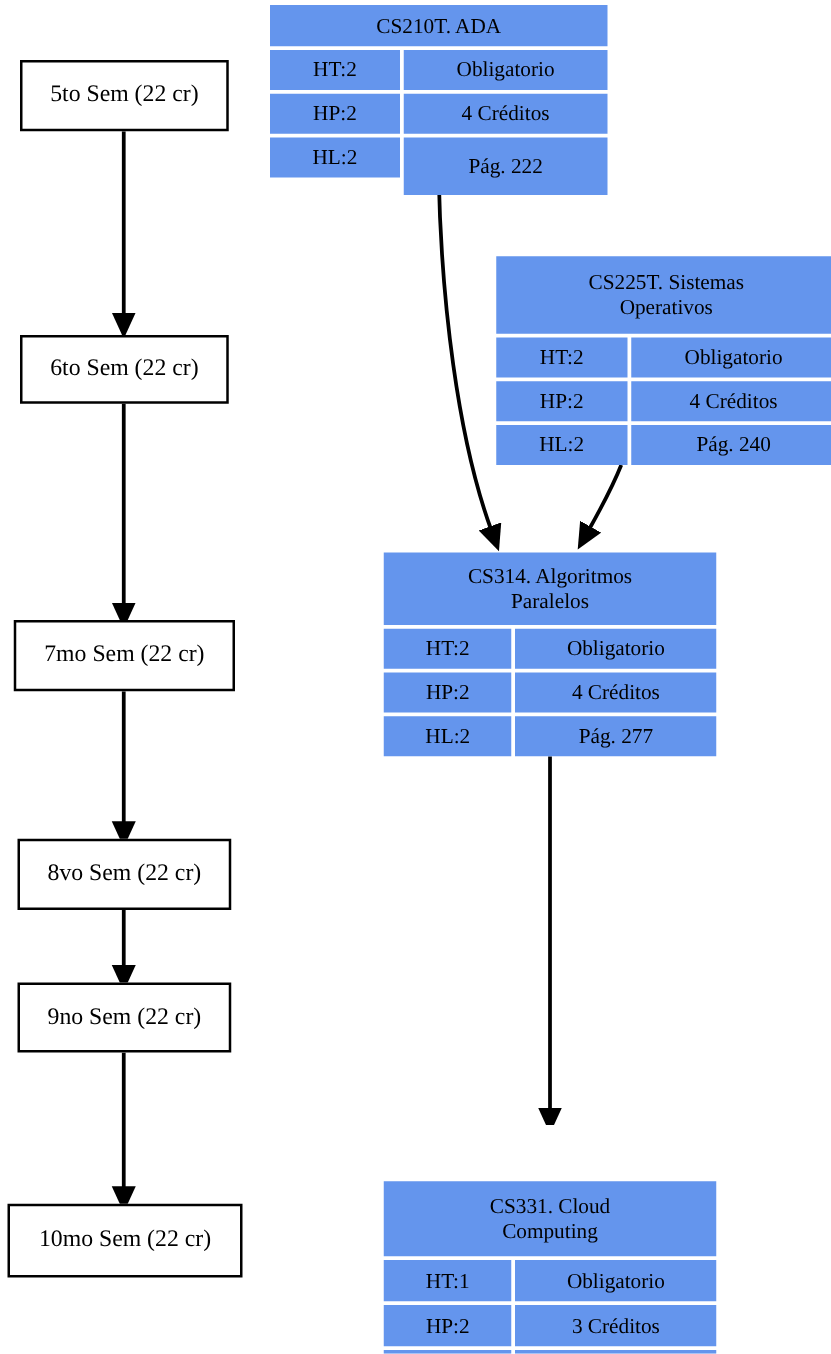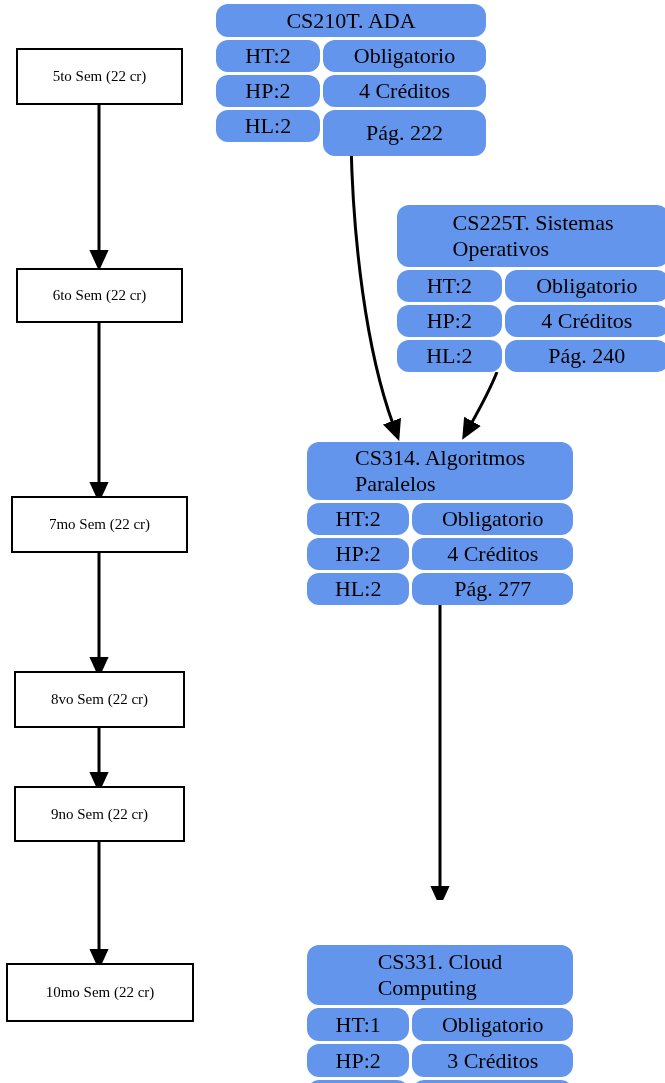--- a/index.html
+++ b/index.html
@@ -29,50 +29,49 @@
 
   
   .sem-node {
     position: absolute;
     box-sizing: border-box;
     background: #ffffff;
     border: 2px solid #000000;
     display: flex;
     align-items: center;
     justify-content: center;
-    font-size: 15px;
+    font-size: 19px;
     color: #000000;
     line-height: 1.1;
     white-space: nowrap;
   }
 
   
   .course-table {
     position: absolute;
     box-sizing: border-box;
     border-collapse: separate;
     border-spacing: 0;
     background: #ffffff;
   }
   .course-table .ct-row {
     display: flex;
     width: 100%;
   }
   .course-table .ct-cell {
     background: #6495ed;
     color: #000000;
-    font-size: 22px;
+    font-size: 17px;
     line-height: 1.16;
-    text-align: left;
+    text-align: center;
     box-sizing: border-box;
     display: flex;
     align-items: center;
     justify-content: center;
     padding: 0 2px;
-    border-radius: 12px;
   }
   .course-table .ct-title {
     width: 100%;
     flex: none;
   }
   .course-table .ct-left {
     flex: 0 0 38.5%;
     max-width: 38.5%;
   }
   .course-table .ct-right {

